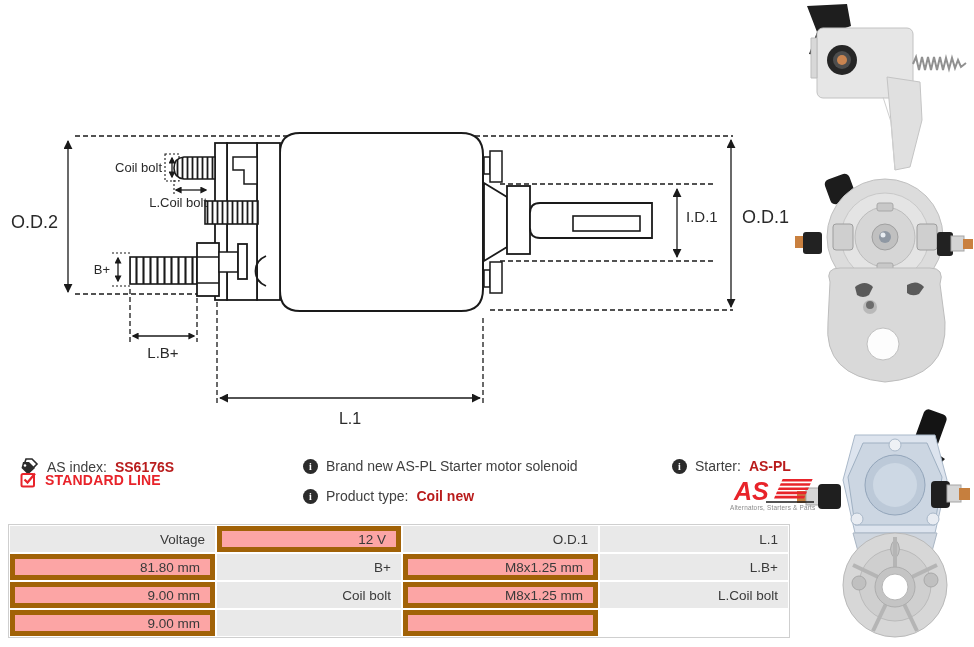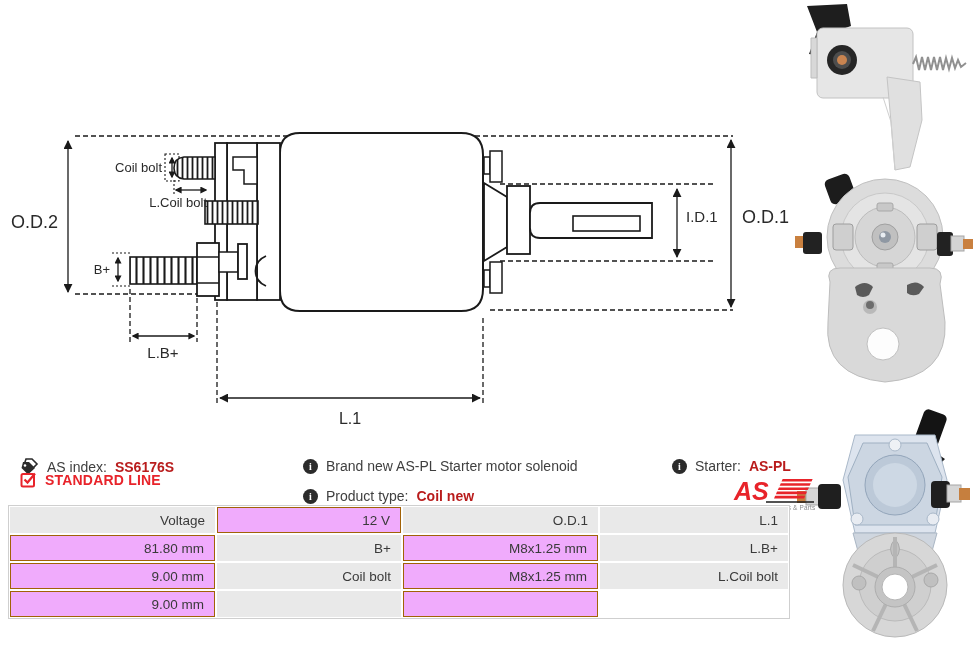--- a/index.html
+++ b/index.html
@@ -6,26 +6,26 @@
   body{font-family:"Liberation Sans",sans-serif;color:#3b3b3b;}
   #stage{position:relative;width:974px;height:647px;background:#fff;overflow:hidden;}
   .abs{position:absolute;}
   
   .info-line{position:absolute;display:flex;align-items:flex-end;gap:8px;font-size:14px;color:#3f3f3f;white-space:nowrap;}
   .info-line .b{font-weight:bold;color:#b91c1c;}
   .red{color:#e8232a;font-weight:bold;letter-spacing:.2px;}
   .info-icon{display:inline-flex;align-items:center;justify-content:center;width:15px;height:15px;border-radius:50%;
     background:#2b2b2b;color:#fff;font-size:10px;font-weight:bold;font-family:"Liberation Serif",serif;flex:0 0 auto;}
   
-  .spec-grid{position:absolute;left:8px;top:505px;display:grid;
+  .spec-grid{position:absolute;left:8px;top:524px;display:grid;
     grid-template-columns:205px 184px 195px 188px;grid-auto-rows:26px;gap:2px;
     border:1px solid #cfcfcf;padding:1px;background:#fff;}
   .cell{display:flex;align-items:center;justify-content:flex-end;padding-right:10px;font-size:13.5px;color:#3a3a3a;}
   .cell.lab{background:#e9e9e9;}
-  .cell.val{background:#f0abfc;border:1px solid #a16207;}
+  .cell.val{background:#fca5a5;border:5px solid #a16207;}
   svg text{font-family:"Liberation Sans",sans-serif;}
 </style>
 </head>
 <body>
 
 <div id="stage">
 
   <svg class="abs" style="left:0;top:0" width="790" height="445" viewBox="0 0 790 445">
     <defs>
       <marker id="ar" viewBox="0 0 10 10" refX="9" refY="5" markerWidth="9" markerHeight="9" orient="auto-start-reverse" markerUnits="userSpaceOnUse">

